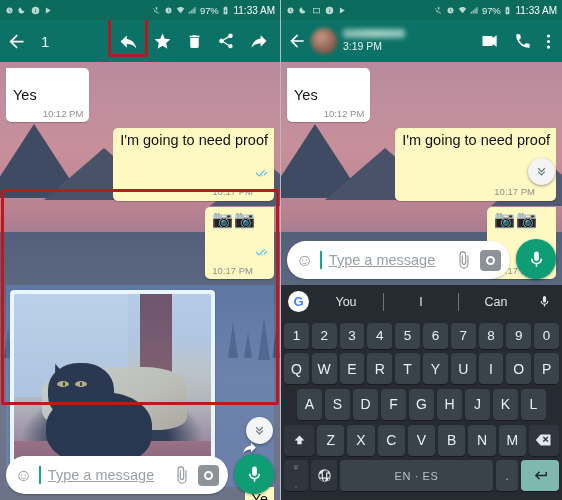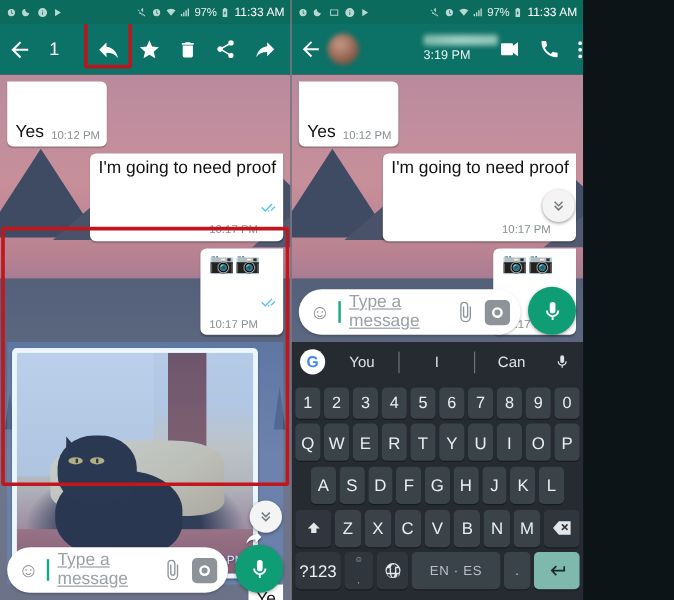--- a/index.html
+++ b/index.html
@@ -3,21 +3,21 @@
 <meta charset="utf-8">
 <style>
   * { box-sizing: border-box; margin: 0; padding: 0; }
   html, body {
     width: 562px; height: 500px;
     background: #0d1418;
     font-family: "Liberation Sans", sans-serif;
     overflow: hidden;
   }
   .stage { position: relative; width: 562px; height: 500px; display: flex; }
-  .panel { position: relative; width: 243px; height: 500px; overflow: hidden; }
+  .panel { position: relative; width: 281px; height: 500px; overflow: hidden; }
   .panel.left { border-right: 1px solid #b9b9c4; }
 
   
   .statusbar {
     position: relative; z-index: 40;
     height: 20px; background: #0b6b5d;
     display: flex; align-items: center; padding: 0 5px;
     color: #cfe7e2;
   }
   .sb-left { display: flex; align-items: center; gap: 4px; }
@@ -47,21 +47,21 @@
     border: 3px solid #b5191f; border-radius: 2px; pointer-events: none;
   }
 
   
   .contact { display: flex; align-items: center; gap: 6px; margin-left: 4px; }
   .avatar {
     width: 26px; height: 26px; border-radius: 50%;
     background: radial-gradient(circle at 40% 35%, #c79a86, #8d5f4d 60%, #6a4436);
     filter: blur(2px);
   }
-  .contact-txt { display: flex; flex-direction: column; line-height: 1.05; margin-left: 48px; }
+  .contact-txt { display: flex; flex-direction: column; line-height: 1.05; }
   .name-blur {
     width: 62px; height: 9px; border-radius: 2px;
     background: linear-gradient(90deg,#7fb9ae,#9ecdc3,#8cc2b7);
     filter: blur(2.4px); margin-bottom: 3px;
   }
   .contact-sub { font-size: 10.5px; color: #e8f4f1; }
 
   
   .chatbg {
     position: absolute; left: 0; right: 0; top: 62px; bottom: 0;
@@ -92,24 +92,24 @@
   
   .messages { position: absolute; left: 0; right: 0; top: 62px; bottom: 0; padding: 6px 6px 0 6px; }
   .row { display: flex; margin-bottom: 6px; }
   .row.in  { justify-content: flex-start; }
   .row.out { justify-content: flex-end; }
   .bubble {
     position: relative; max-width: 80%;
     border-radius: 5px; padding: 4px 6px 3px 7px;
     box-shadow: 0 1px 1px rgba(0,0,0,.22);
     font-size: 14.5px; color: #111; line-height: 1.18;
-    display: inline-flex; align-items: flex-end; gap: 6px;
+    display: inline-flex; align-items: center; gap: 6px;
   }
   .bubble.in  { background: #ffffff; border-top-left-radius: 0; }
-  .bubble.out { background: #ffffff; border-top-right-radius: 0; }
+  .bubble.out { background: #fef9c3; border-top-right-radius: 0; }
   .bubble .txt { white-space: nowrap; }
   .meta { display: flex; align-items: center; gap: 2px; align-self: flex-end; }
   .time { font-size: 9.5px; color: #8a9094; white-space: nowrap; margin-top: 36px; }
   .ticks { display: inline-block; width: 13px; height: 9px; }
   .ticks svg { display: block; fill: #4fc3f7; }
   .bubble.stack { flex-direction: column; align-items: flex-end; gap: 0; }
   .bubble.stack .txt { align-self: flex-start; margin-bottom: 1px; }
   .emoji { font-size: 17px; letter-spacing: 1px; line-height: 1; }
 
   
@@ -742,21 +742,20 @@
           <div class="key">N</div>
           <div class="key">M</div>
           <div class="key fn">
             <svg width="17" height="14" viewBox="0 0 24 20">
                 <path d="M8 2h14v16H8L1 10zm4.4 3L11 6.4 13.6 9 11 11.6l1.4 1.4L15 10.4 17.6 13 19 11.6 16.4 9 19 6.4 17.6 5 15 7.6z"></path>
               </svg>
           </div>
         </div>
 
         <div class="krow">
-          <div class="key fn" style="flex:0 0 38px;">?123</div>
           <div class="key fn sub" style="flex:0 0 24px;">
             <span class="tiny t">☺</span>
             <span class="tiny b">,</span>
           </div>
           <div class="key fn" style="flex:0 0 26px;">
             <svg width="15" height="15" viewBox="0 0 24 24">
                 <path d="M12 2a10 10 0 100 20 10 10 0 000-20zm0 2c1.3 0 2.6 2.2 3.1 5H8.9C9.4 6.2 10.7 4 12 4zM4.3 9h3.4a22 22 0 000 6H4.3a8 8 0 010-6zm0 8h3.6c.4 1.8 1 3.3 1.8 4.3A8 8 0 014.3 17zm5.4 0h4.6c-.6 2.5-1.7 4-2.3 4s-1.7-1.5-2.3-4zm-.1-2a20 20 0 010-6h4.8a20 20 0 010 6zm6.7 6.3c.8-1 1.4-2.5 1.8-4.3h3.6a8 8 0 01-5.4 4.3zM19.7 15h-3.4a22 22 0 000-6h3.4a8 8 0 010 6zm-1.4-8h-3.6c-.4-1.8-1-3.3-1.8-4.3A8 8 0 0118.3 7z"></path>
               </svg>
           </div>
           <div class="key space">EN · ES</div>

